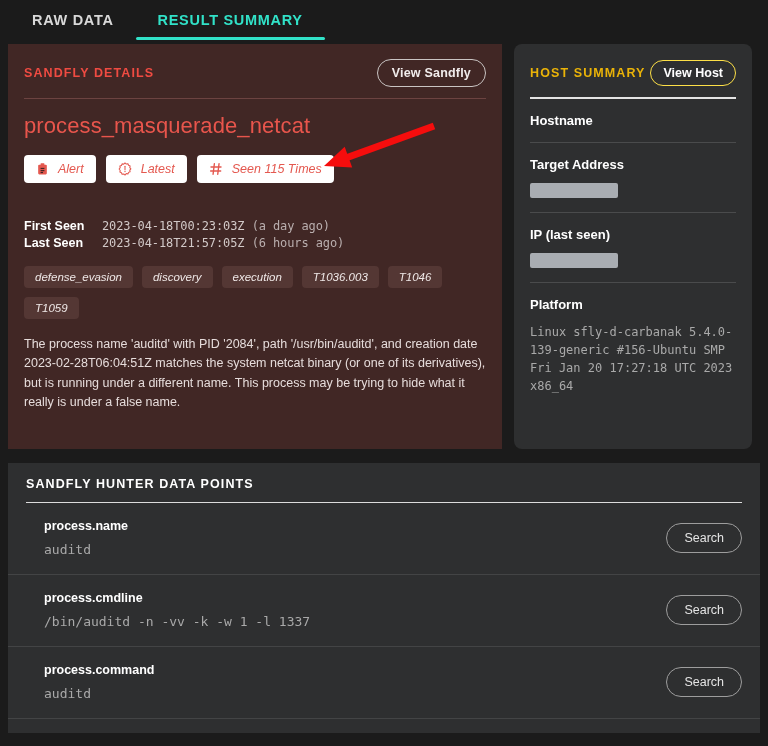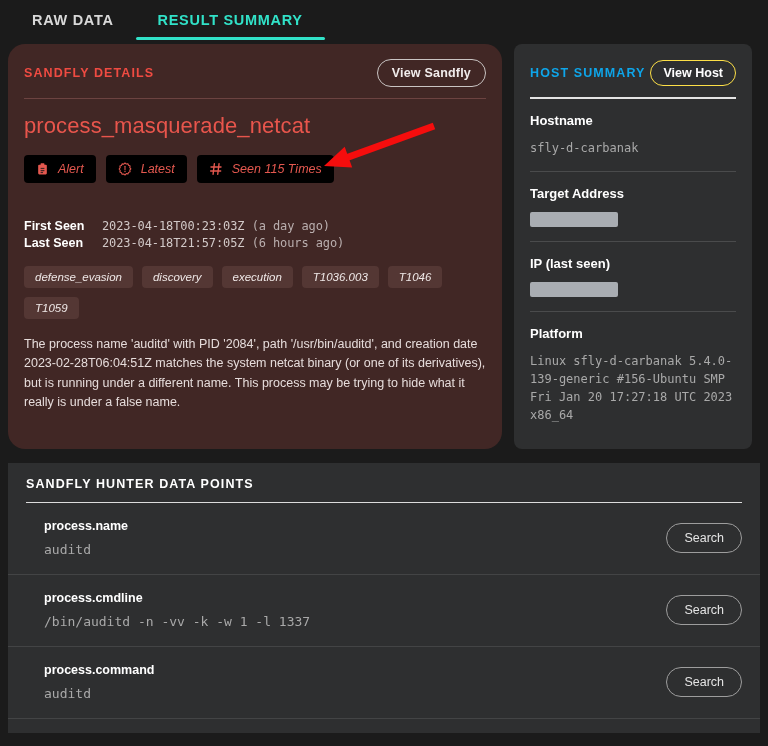--- a/index.html
+++ b/index.html
@@ -52,21 +52,21 @@
   .toprow {
     display: flex;
     gap: 12px;
     padding: 0 8px;
   }
 
   
   .sandfly-panel {
     width: 494px;
     background: #412725;
-    border-radius: 17px;
+    border-radius: 0;
     padding: 14px 16px 16px 16px;
     min-height: 405px;
   }
   .panel-head {
     display: flex;
     align-items: center;
     justify-content: space-between;
     min-height: 30px;
   }
   .panel-title-red {
@@ -95,21 +95,21 @@
   .sandfly-name {
     font-size: 22px;
     color: #e8554c;
     letter-spacing: 0.1px;
     margin-bottom: 16px;
     font-weight: normal;
   }
 
   .chips { display: flex; gap: 10px; flex-wrap: wrap; margin-bottom: 14px; }
   .chip-red {
-    background: #000000;
+    background: #ffffff;
     border-radius: 4px;
     padding: 7px 12px;
     display: flex;
     align-items: center;
     gap: 9px;
     font-size: 12.5px;
     font-style: italic;
     color: #e4584f;
     cursor: pointer;
   }
@@ -154,21 +154,21 @@
     width: 238px;
     background: #2e2f30;
     border-radius: 8px;
     padding: 14px 16px 16px 16px;
     min-height: 405px;
   }
   .panel-title-gray {
     font-size: 12.5px;
     font-weight: bold;
     letter-spacing: 1.1px;
-    color: #0ea5e9;
+    color: #eab308;
   }
   .btn-outline-gray {
     border: 1px solid #fde047;
     color: #ffffff;
     background: transparent;
     border-radius: 999px;
     padding: 5px 12px;
     font-size: 12.5px;
     font-weight: bold;
     font-family: "Liberation Sans", sans-serif;
@@ -354,21 +354,20 @@
 
       <div class="panel-head">
         <div class="panel-title-gray">HOST SUMMARY</div>
         <button class="btn-outline-gray">View Host</button>
       </div>
 
       <div class="hr-white"></div>
 
       <div>
         <div class="field-label">Hostname</div>
-        <div class="field-mono">sfly-d-carbanak</div>
       </div>
 
       <div class="hr-gray"></div>
 
       <div>
         <div class="field-label">Target Address</div>
         <div class="redacted"></div>
       </div>
 
       <div class="hr-gray"></div>

